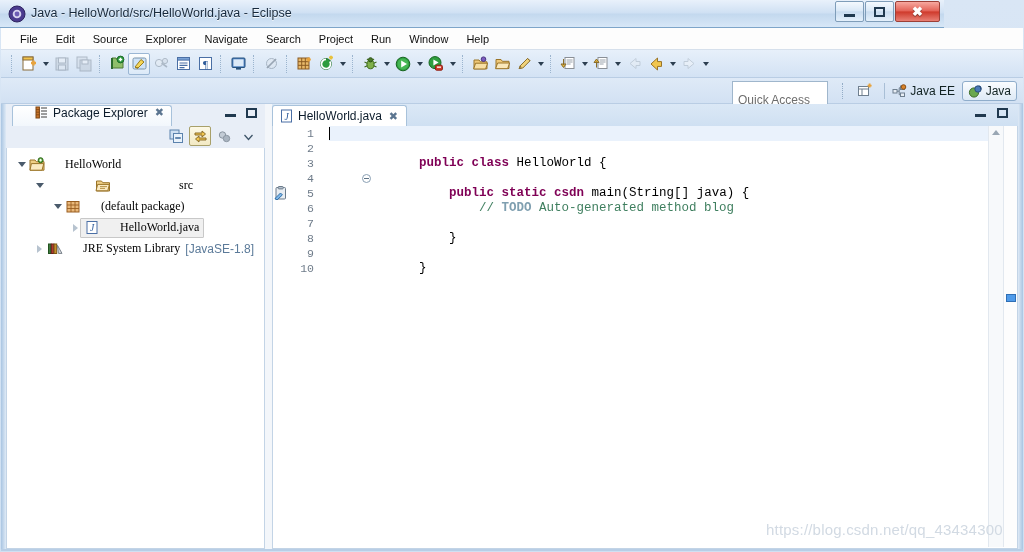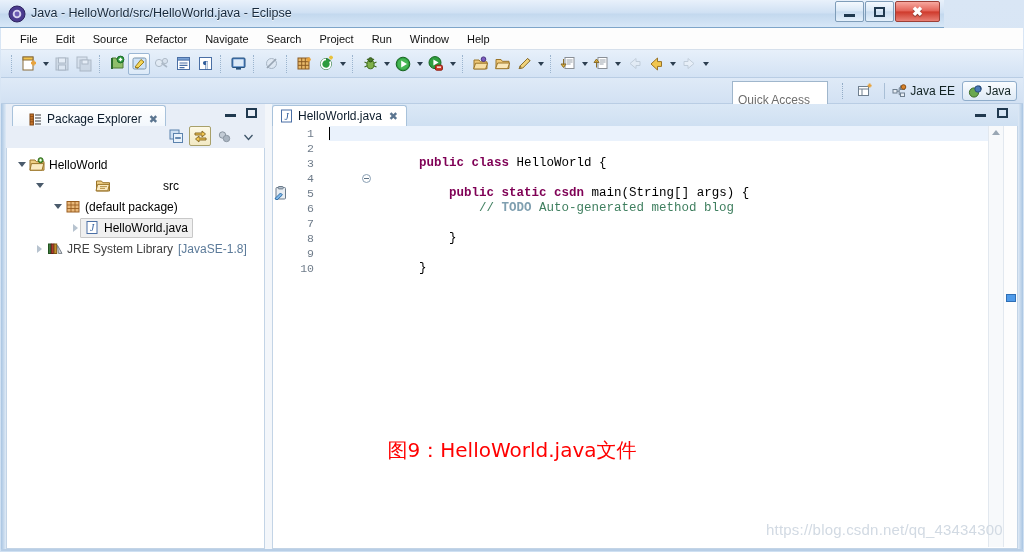--- a/index.html
+++ b/index.html
@@ -77,22 +77,22 @@
      background:#e8eef7;}
   .frame-l{position:absolute;left:0;top:0;width:5px;height:447px;
      background:linear-gradient(90deg,#a9c5e2,#dfeaf6);}
   .frame-r{position:absolute;right:0;top:0;width:5px;height:447px;
      background:linear-gradient(90deg,#dfeaf6,#a9c5e2);}
   .frame-b{position:absolute;left:0;bottom:0;width:1022px;height:2px;background:#b8cee6;}
 
   
   .pe{position:absolute;left:5px;top:0;width:259px;height:445px;}
   .pe-tabrow{position:absolute;left:0;top:0;width:259px;height:22px;}
-  .pe-tab{position:absolute;left:6px;top:1px;height:21px;padding:0 7px 0 16px;
-     display:flex;align-items:flex-end;gap:5px;box-sizing:border-box;
+  .pe-tab{position:absolute;left:6px;top:1px;height:21px;padding:0 7px 0 22px;
+     display:flex;align-items:flex-start;gap:5px;box-sizing:border-box;
      background:linear-gradient(180deg,#ffffff 0%,#f2f7fc 100%);
      border:1px solid #a8c2db;border-bottom:none;
      border-radius:3px 3px 0 0;font-size:12px;color:#0b1b2b;white-space:nowrap;}
   .tab-close{font-size:11px;color:#5b7590;margin-left:2px;}
   .pe-wbtns{position:absolute;right:8px;top:4px;display:flex;gap:10px;}
   .pe-toolrow{position:absolute;left:0;top:22px;width:259px;height:22px;
      border-bottom:1px solid #cbdaea;}
   .pe-tools{position:absolute;right:6px;top:0px;display:flex;align-items:center;gap:2px;}
   .pe-tbtn{width:22px;height:20px;display:flex;align-items:center;justify-content:center;
      border:1px solid transparent;border-radius:2px;box-sizing:border-box;}
@@ -101,22 +101,22 @@
      background:#fff;border:1px solid #c3d4e6;border-top:none;box-sizing:border-box;
      overflow:hidden;}
   .tree{padding-top:6px;}
   .trow{height:21px;display:flex;align-items:center;white-space:nowrap;font-size:12px;}
   .twist{width:13px;height:21px;display:flex;align-items:center;justify-content:center;}
   .tw-down{width:0;height:0;border-left:4px solid transparent;border-right:4px solid transparent;
      border-top:5px solid #4a5a6b;}
   .tw-r{width:0;height:0;border-top:4.5px solid transparent;border-bottom:4.5px solid transparent;
      border-left:5px solid #b7c3cf;}
   .ticon{width:18px;height:21px;display:flex;align-items:center;justify-content:center;}
-  .tlabel{padding-left:3px;color:#000;}
-  .tlabel.lib{color:#404040;}
+  .tlabel{padding-left:19px;color:#000;font-family:Liberation Serif, serif;}
+  .tlabel.lib{color:#000000;}
   .tsuffix{color:#5b7a99;padding-left:5px;}
   .sel-box{background:#f0f0f0;border:1px solid #c8c8c8;border-radius:1px;
      padding:0 4px 0 2px;height:18px;display:flex;align-items:center;margin-left:-2px;}
 
   
   .sash{position:absolute;left:264px;top:0;width:7px;height:445px;background:#f3f6fa;}
 
   
   .ed{position:absolute;left:271px;top:0;width:746px;height:445px;}
   .ed-tabrow{position:absolute;left:0;top:0;width:746px;height:22px;
@@ -187,21 +187,21 @@
       <div class="wbtn close">
         <span class="gl-x">✖</span>
       </div>
     </div>
   </div>
 
   <div class="menubar">
     <div class="menu-item">File</div>
     <div class="menu-item">Edit</div>
     <div class="menu-item">Source</div>
-    <div class="menu-item">Refactor</div>
+    <div class="menu-item">Explorer</div>
     <div class="menu-item">Navigate</div>
     <div class="menu-item">Search</div>
     <div class="menu-item">Project</div>
     <div class="menu-item">Run</div>
     <div class="menu-item">Window</div>
     <div class="menu-item">Help</div>
   </div>
 
   <div class="toolbar">
 
@@ -638,21 +638,21 @@
           <span class="foldmark" style="top:48px;"></span>
         </div>
 
         <div class="codearea">
           <div class="cline"></div>
           <div class="cline">
             <span class="kw">public</span><span> </span><span class="kw">class</span><span> HelloWorld {</span>
           </div>
           <div class="cline"></div>
           <div class="cline">
-            <span>    </span><span class="kw">public</span><span> </span><span class="kw">static</span><span> </span><span class="kw">csdn</span><span> main(String[] args) {</span>
+            <span>    </span><span class="kw">public</span><span> </span><span class="kw">static</span><span> </span><span class="kw">csdn</span><span> main(String[] java) {</span>
           </div>
           <div class="cline">
             <span>        </span><span class="cm">// </span><span class="todo">TODO</span><span class="cm"> Auto-generated method blog</span>
           </div>
           <div class="cline"></div>
           <div class="cline">
             <span>    }</span>
           </div>
           <div class="cline"></div>
           <div class="cline">
@@ -664,17 +664,16 @@
         <div class="ed-scroll">
           <span class="sc-up"></span>
         </div>
         <div class="ovr">
           <span class="ovr-mark"></span>
         </div>
       </div>
     </div>
   </div>
 
-  <div class="caption">图9：HelloWorld.java文件</div>
 
   <div class="wmark">https://blog.csdn.net/qq_43434300</div>
 
 </div>
 
 </body></html>

